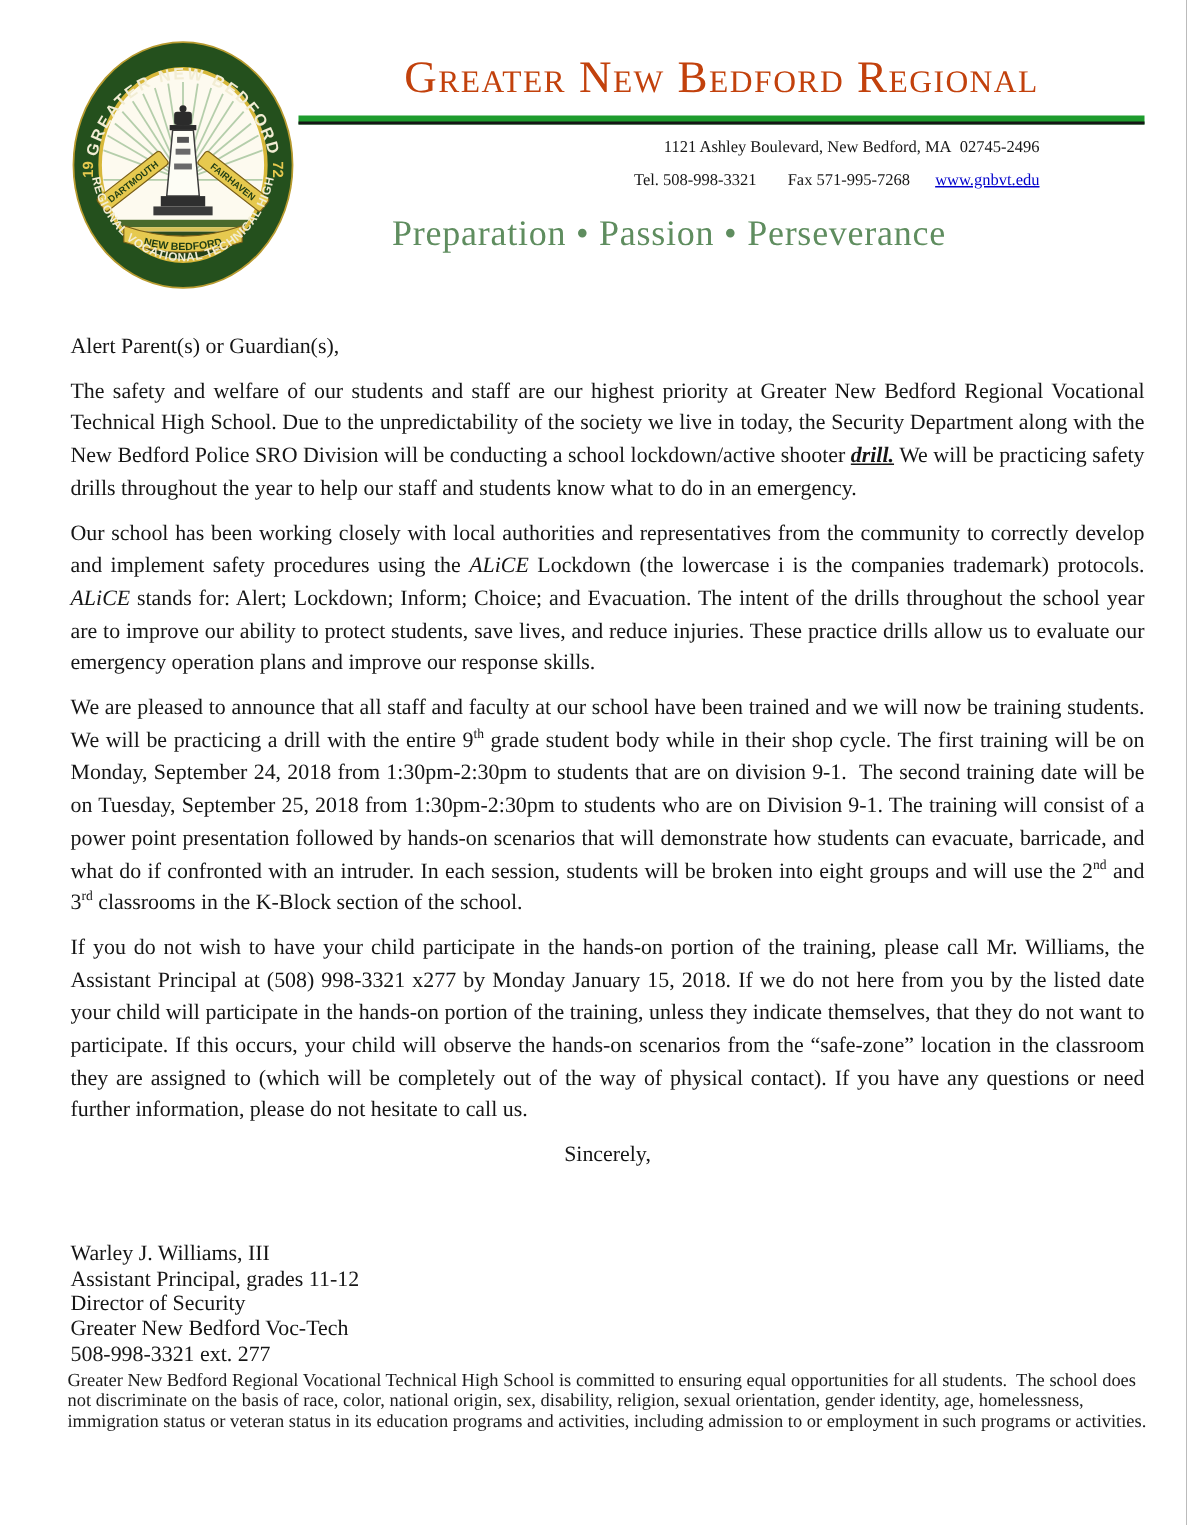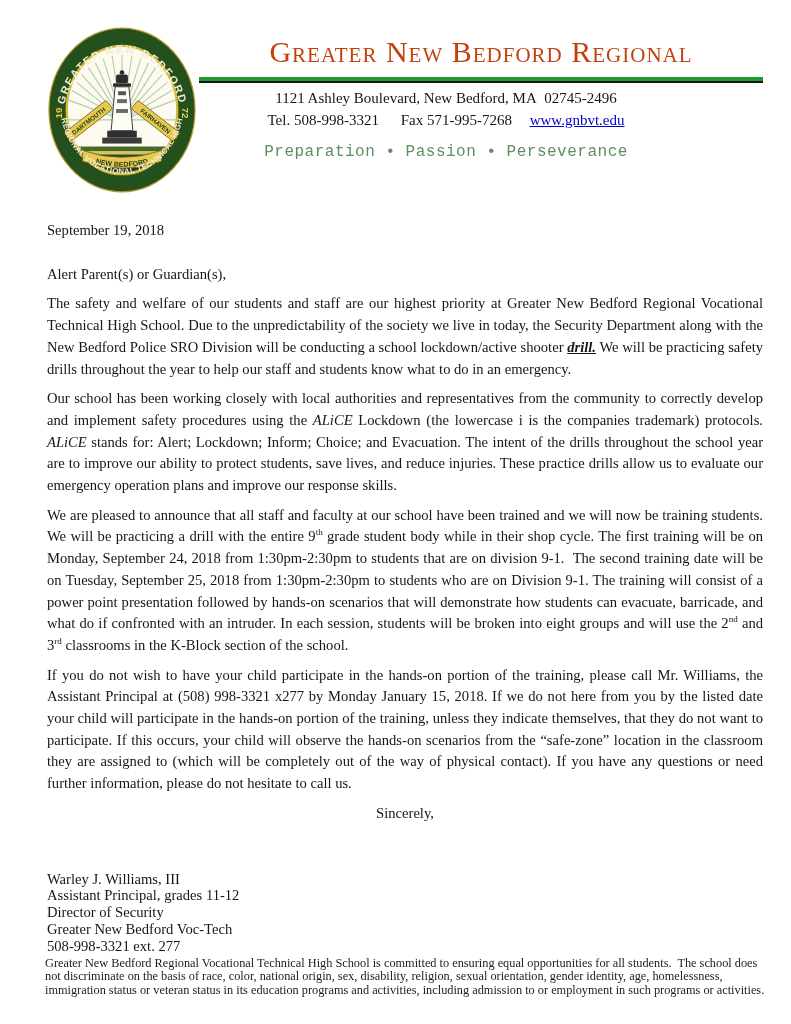--- a/index.html
+++ b/index.html
@@ -11,25 +11,25 @@
   
   .header { display:flex; padding:26px 28px 0 47px; }
   .seal-wrap { flex:0 0 152px; }
   .head-right { flex:1; min-width:0; }
   .school-name {
     text-align:center; font-variant:small-caps; font-weight:400;
     font-size:30px; line-height:36px; letter-spacing:1px; color:#c2410c;
     padding-top:8px; white-space:nowrap;
   }
   .head-rule { height:4px; background:#1e9c2e; border-bottom:2px solid #161616; margin-top:7px; }
-  .addr-block { text-align:center; padding-right:70px; font-size:15px; line-height:21.5px; margin-top:5px; }
+  .addr-block { text-align:right; padding-right:70px; font-size:11px; line-height:21.5px; margin-top:5px; }
   .addr-line2 .gap1 { margin-left:18px; }
   .addr-line2 .gap2 { margin-left:14px; }
   .site-link { color:#0000cc; text-decoration:underline; cursor:pointer; }
-  .motto { text-align:center; padding-right:70px; font-size:16px; letter-spacing:0.5px; color:#5f8d5f; margin-top:12px;font-family:Liberation Mono, monospace; }
+  .motto { text-align:center; padding-right:70px; font-size:24px; letter-spacing:0.5px; color:#5f8d5f; margin-top:12px; }
   
   .letter { margin:22px 28px 0 47px; font-size:14.6px; line-height:21.7px; text-align:justify; }
   .letter .date { margin:0 0 22px; text-align:left; }
   .letter .salutation { margin:0 0 8px; text-align:left; }
   .letter p.bp { margin:0 0 8px; }
   .letter .closing { margin:0 0 46px; text-align:center; }
   .sig div { line-height:16.8px; text-align:left; }
   .i { font-style:italic; }
   .biu { font-weight:bold; font-style:italic; text-decoration:underline; }
   .letter sup { font-size:0.62em; line-height:0; vertical-align:super; }
@@ -136,21 +136,20 @@
           <span>Tel. 508-998-3321</span>
           <span class="gap1">Fax 571-995-7268</span>
           <a class="gap2 site-link">www.gnbvt.edu</a>
         </div>
       </div>
       <div class="motto">Preparation • Passion • Perseverance</div>
     </div>
   </div>
 
   <div class="letter">
-    <div class="date">September 19, 2018</div>
     <div class="salutation">Alert Parent(s) or Guardian(s),</div>
 
     <p class="bp"><span>The safety and welfare of our students and staff are our highest priority at Greater New Bedford Regional Vocational Technical High School. Due to the unpredictability of the society we live in today, the Security Department along with the New Bedford Police SRO Division will be conducting a school lockdown/active shooter </span><span class="biu">drill.</span><span> We will be practicing safety drills throughout the year to help our staff and students know what to do in an emergency.</span></p>
     <p class="bp"><span>Our school has been working closely with local authorities and representatives from the community to correctly develop and implement safety procedures using the </span><span class="i">ALiCE</span><span> Lockdown (the lowercase i is the companies trademark) protocols. </span><span class="i">ALiCE</span><span> stands for: Alert; Lockdown; Inform; Choice; and Evacuation. The intent of the drills throughout the school year are to improve our ability to protect students, save lives, and reduce injuries. These practice drills allow us to evaluate our emergency operation plans and improve our response skills.</span></p>
     <p class="bp"><span>We are pleased to announce that all staff and faculty at our school have been trained and we will now be training students. We will be practicing a drill with the entire 9</span><sup>th</sup><span> grade student body while in their shop cycle. The first training will be on Monday, September 24, 2018 from 1:30pm-2:30pm to students that are on division 9-1.&nbsp; The second training date will be on Tuesday, September 25, 2018 from 1:30pm-2:30pm to students who are on Division 9-1. The training will consist of a power point presentation followed by hands-on scenarios that will demonstrate how students can evacuate, barricade, and what do if confronted with an intruder. In each session, students will be broken into eight groups and will use the 2</span><sup>nd</sup><span> and 3</span><sup>rd</sup><span> classrooms in the K-Block section of the school.</span></p>
     <p class="bp"><span>If you do not wish to have your child participate in the hands-on portion of the training, please call Mr. Williams, the Assistant Principal at (508) 998-3321 x277 by Monday January 15, 2018. If we do not here from you by the listed date your child will participate in the hands-on portion of the training, unless they indicate themselves, that they do not want to participate. If this occurs, your child will observe the hands-on scenarios from the “safe-zone” location in the classroom they are assigned to (which will be completely out of the way of physical contact). If you have any questions or need further information, please do not hesitate to call us.</span></p>
 
     <div class="closing">Sincerely,</div>
 
     <div class="sig">

